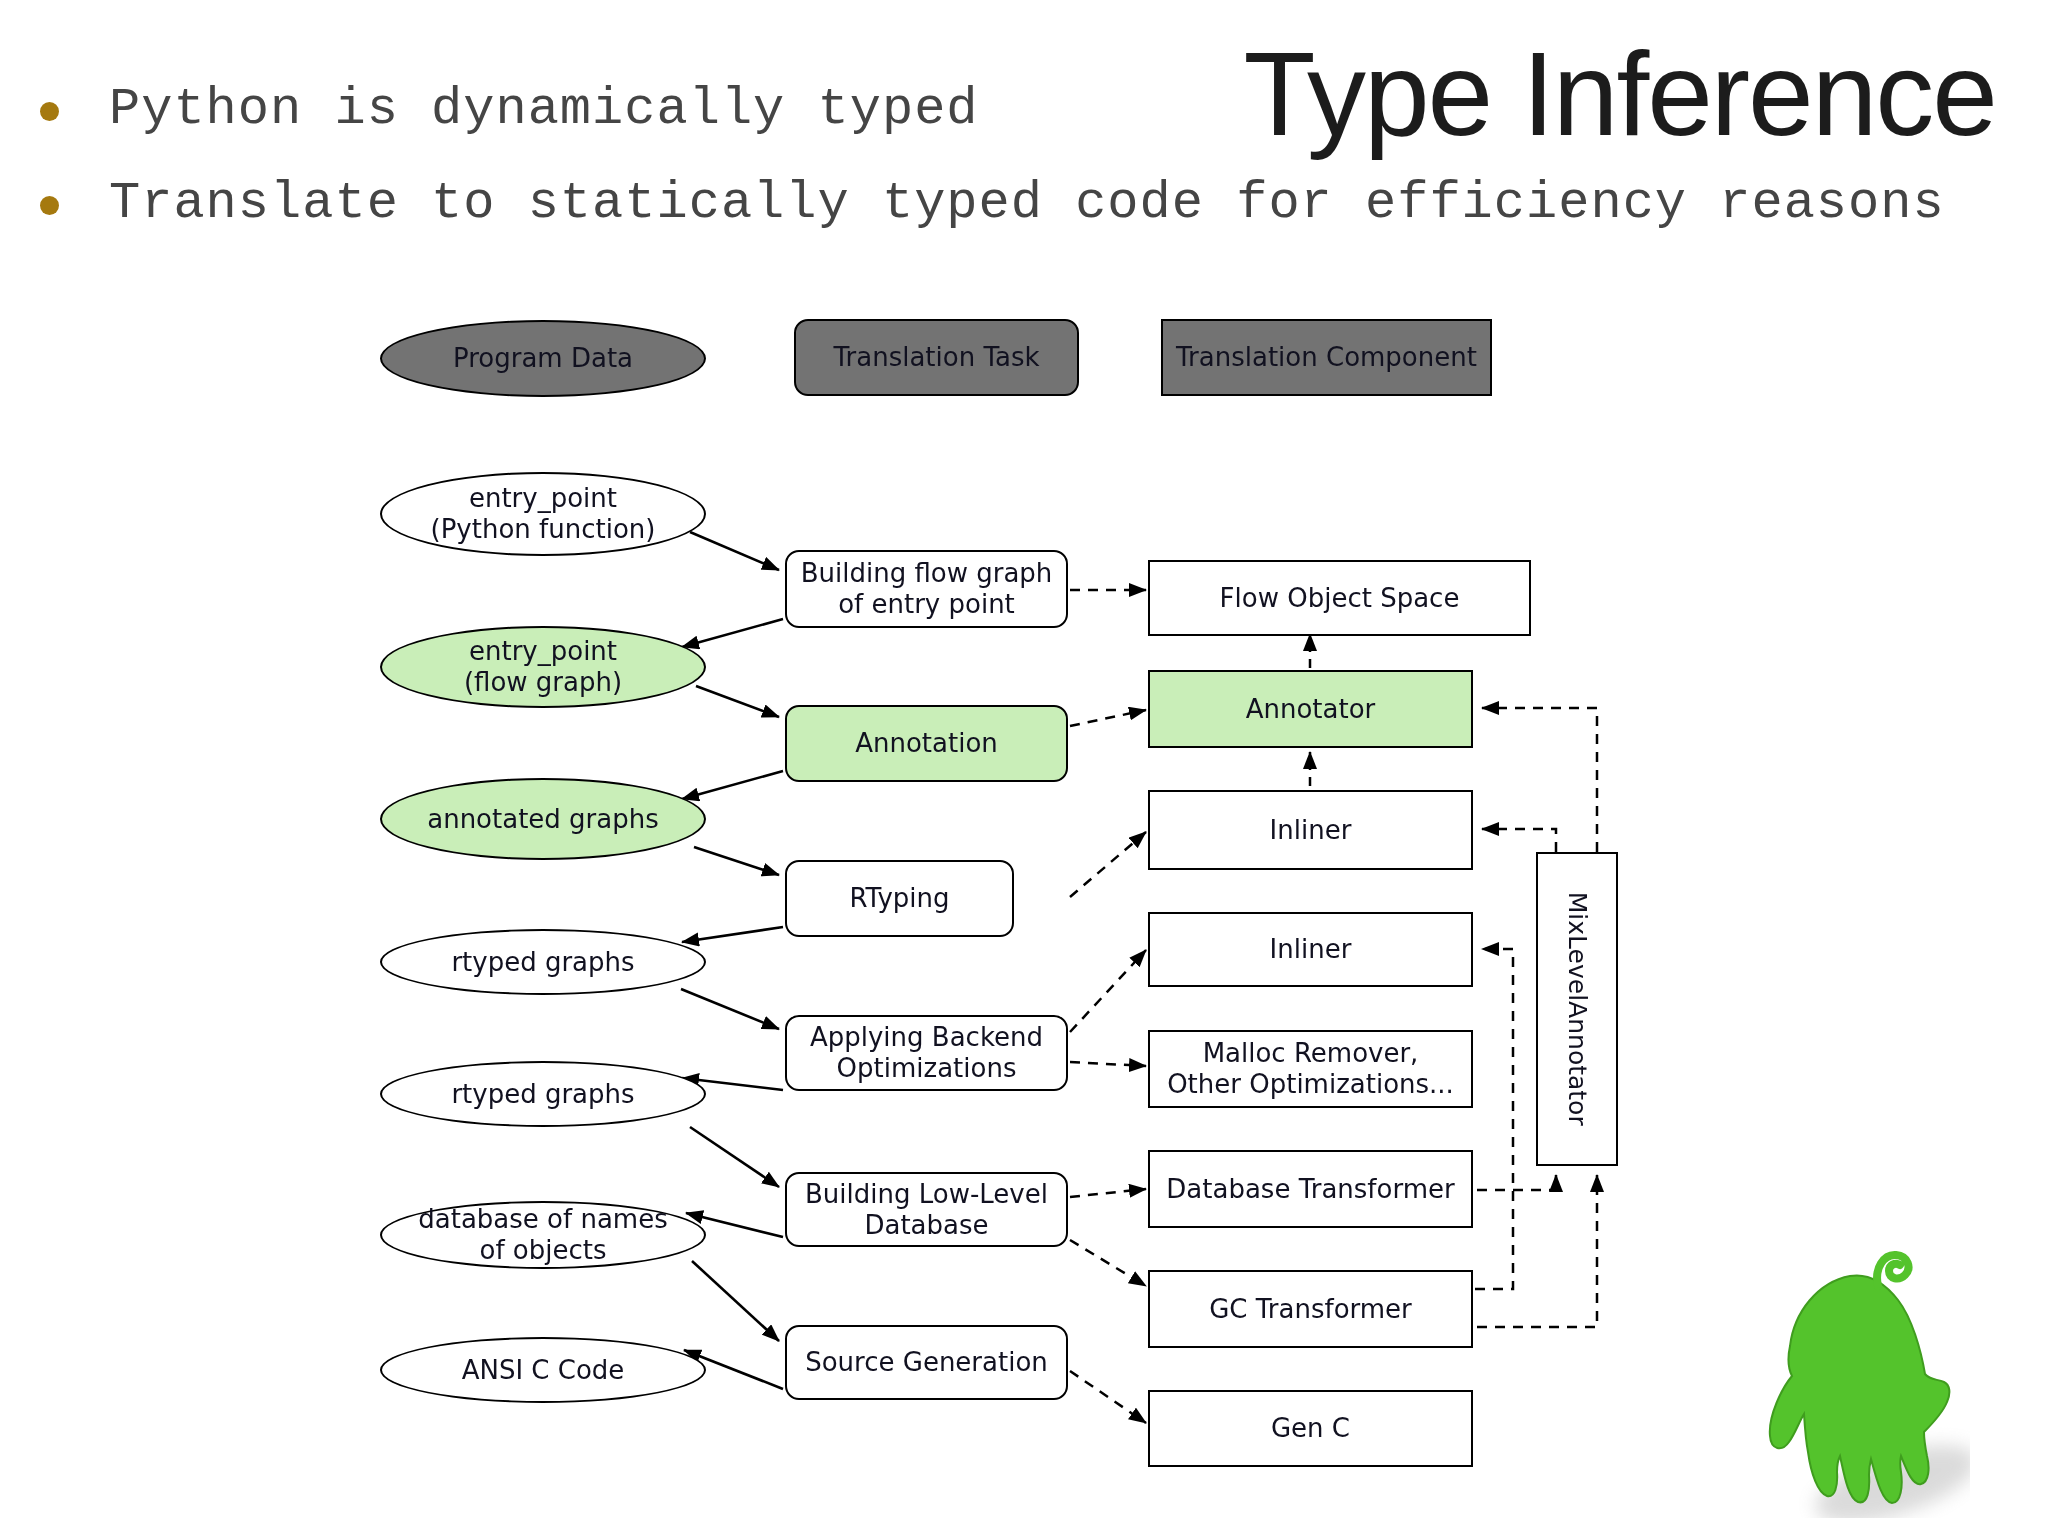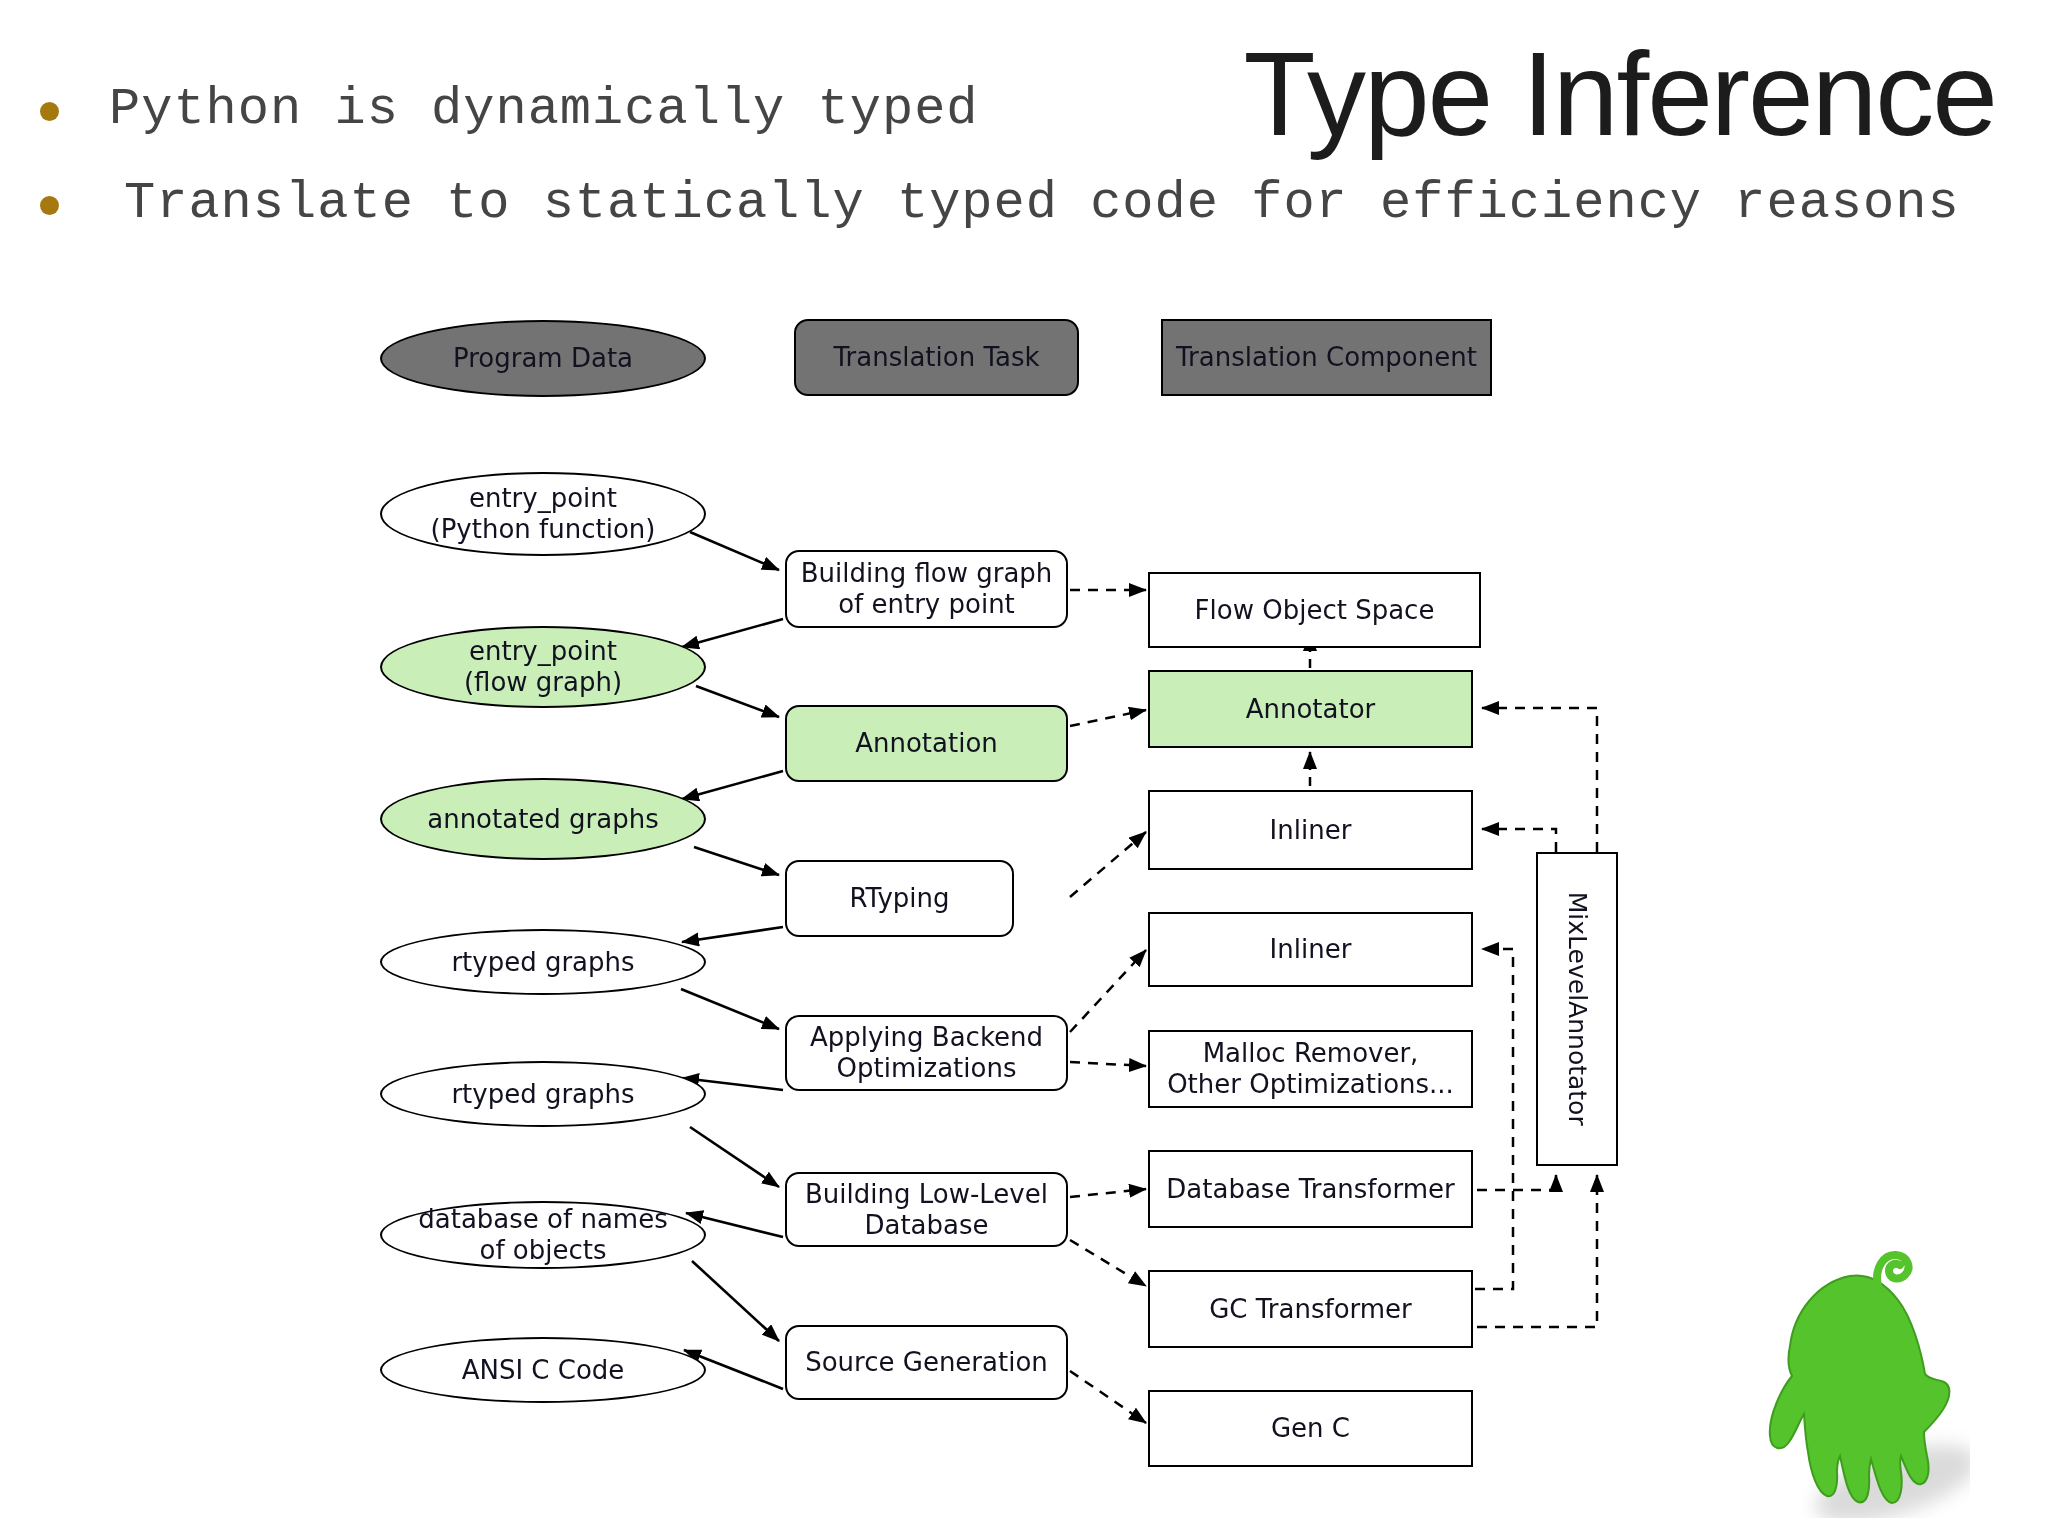--- a/index.html
+++ b/index.html
@@ -32,21 +32,21 @@
 <body>
 
 <div id="slide">
 
   <div class="title">Type Inference</div>
 
   <div class="bullet-row" style="top:80px;">
     <div class="bullet-dot"></div>
     <div class="bullet-text">Python is dynamically typed</div>
   </div>
-  <div class="bullet-row" style="top:174px;gap:15px;">
+  <div class="bullet-row" style="top:174px;">
     <div class="bullet-dot"></div>
     <div class="bullet-text">Translate to statically typed code for efficiency reasons</div>
   </div>
 
   <svg class="arrows" width="2048" height="1535" viewBox="0 0 2048 1535">
     <defs>
       <marker id="ah" markerUnits="userSpaceOnUse" markerWidth="20" markerHeight="16" refX="17" refY="7" orient="auto">
         <path d="M0,0 L18,7 L0,14 Z" fill="#000"></path>
       </marker>
       <filter id="soft" x="-40%" y="-40%" width="180%" height="180%">
@@ -144,21 +144,21 @@
 Optimizations</span>
     </div>
   <div class="node rounded" style="left:785px;top:1172px;width:283px;height:75px">
     <span>Building Low-Level
 Database</span>
     </div>
   <div class="node rounded" style="left:785px;top:1325px;width:283px;height:75px">
     <span>Source Generation</span>
     </div>
 
-  <div class="node square" style="left:1148px;top:572px;width:333px;height:76px">
+  <div class="node square" style="left:1148px;top:560px;width:383px;height:76px">
     <span>Flow Object Space</span>
     </div>
   <div class="node square green" style="left:1148px;top:670px;width:325px;height:78px">
     <span>Annotator</span>
     </div>
   <div class="node square" style="left:1148px;top:790px;width:325px;height:80px">
     <span>Inliner</span>
     </div>
   <div class="node square" style="left:1148px;top:912px;width:325px;height:75px">
     <span>Inliner</span>

